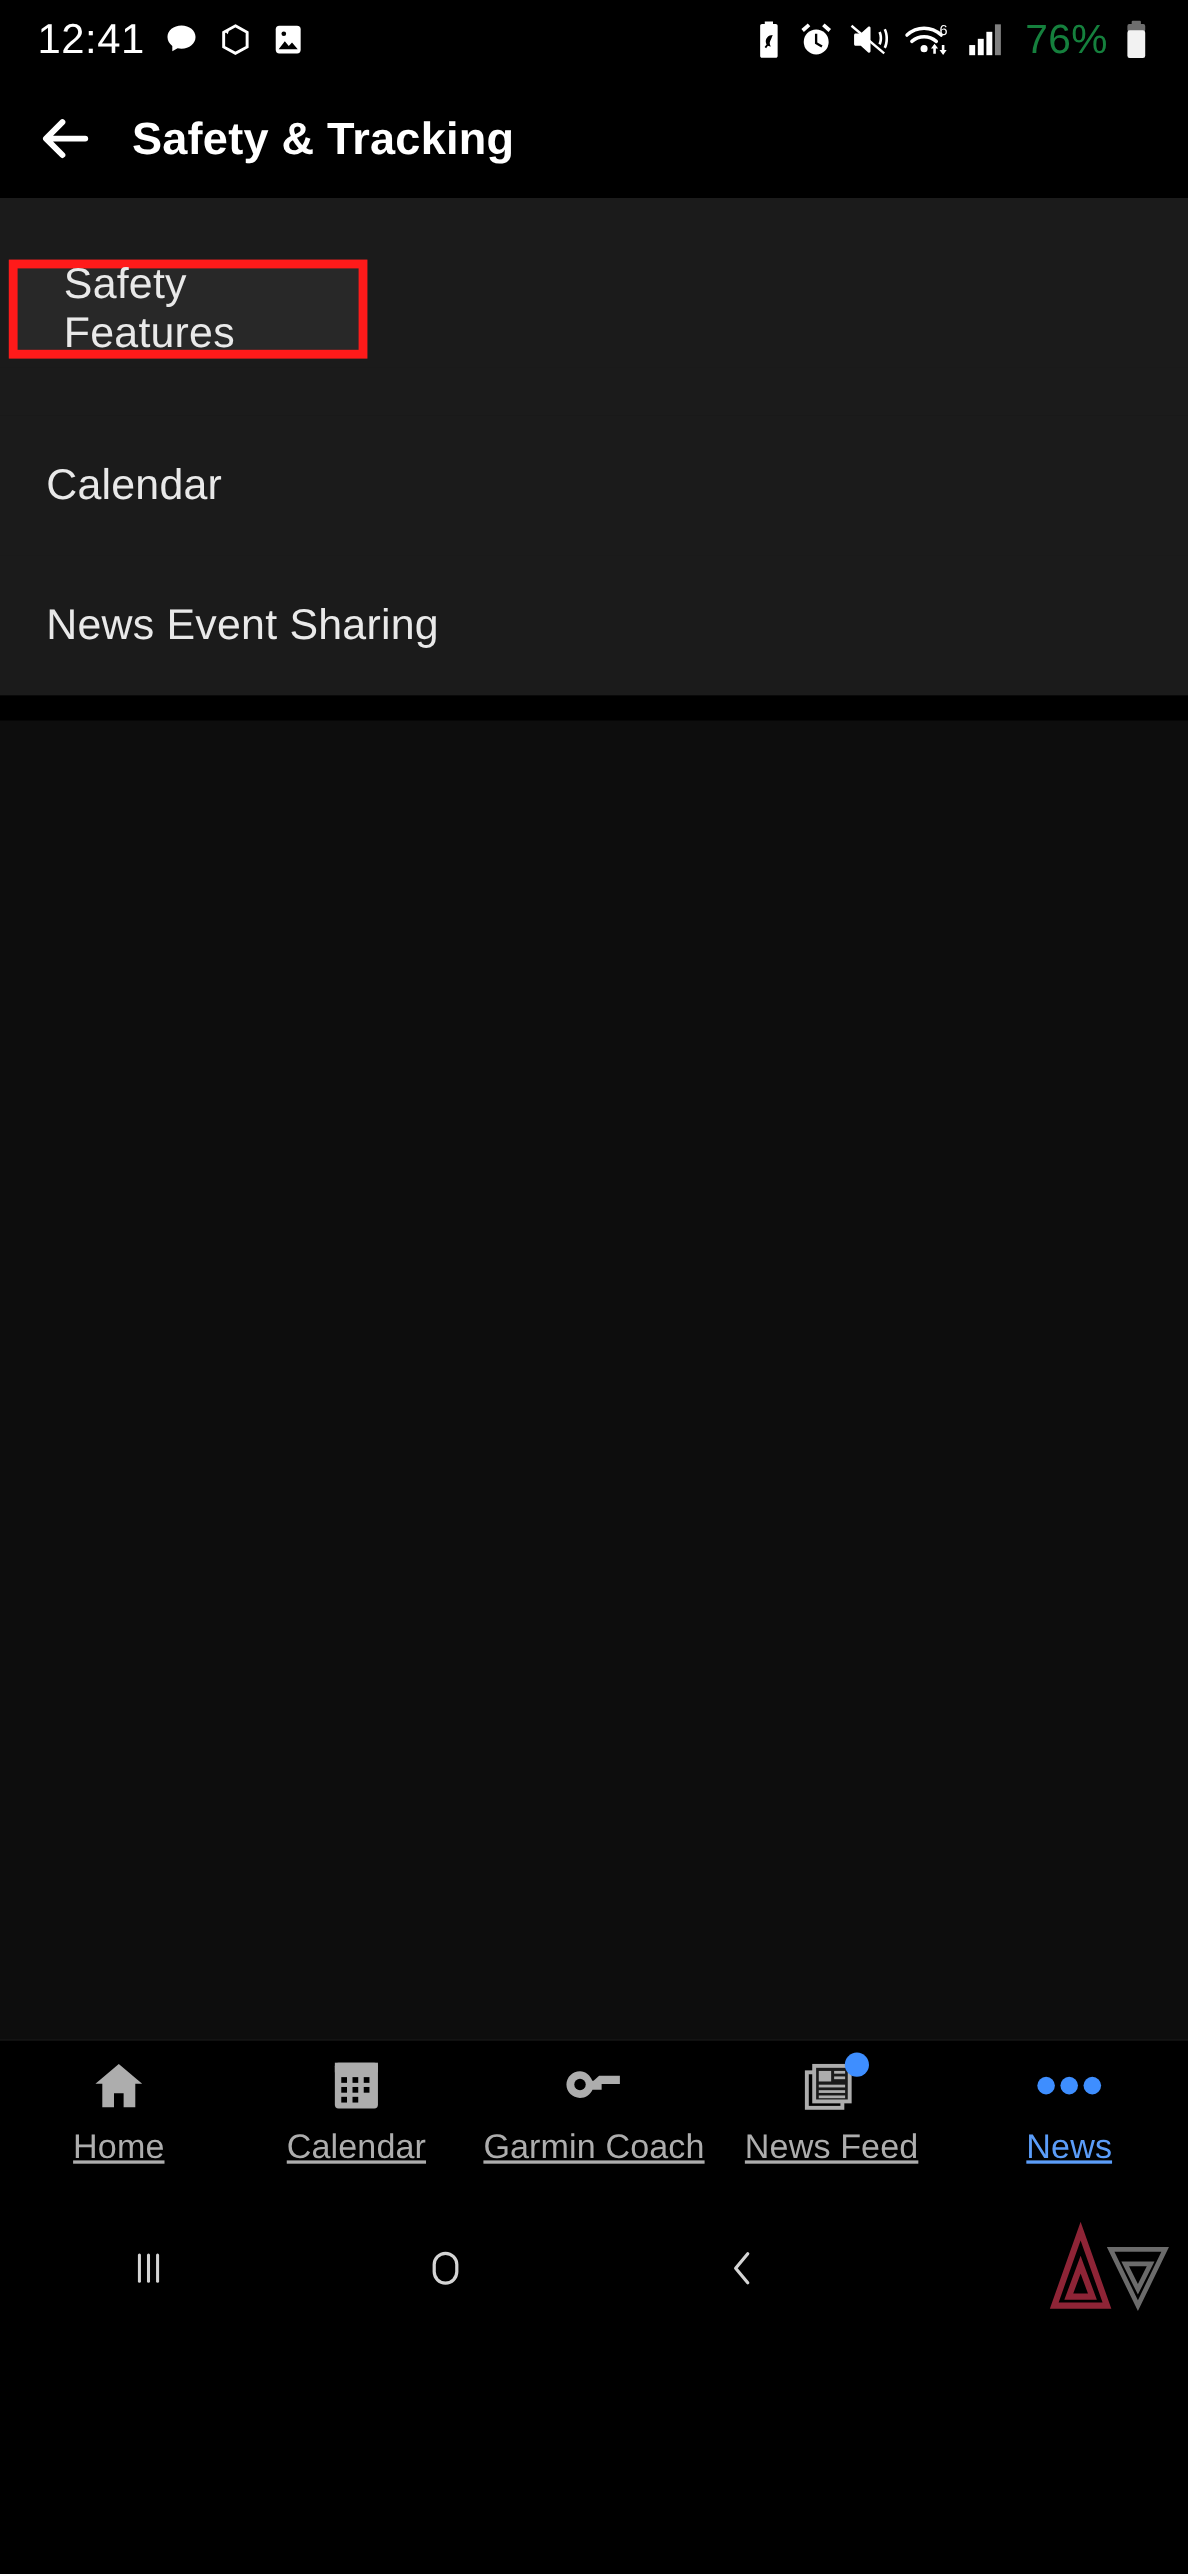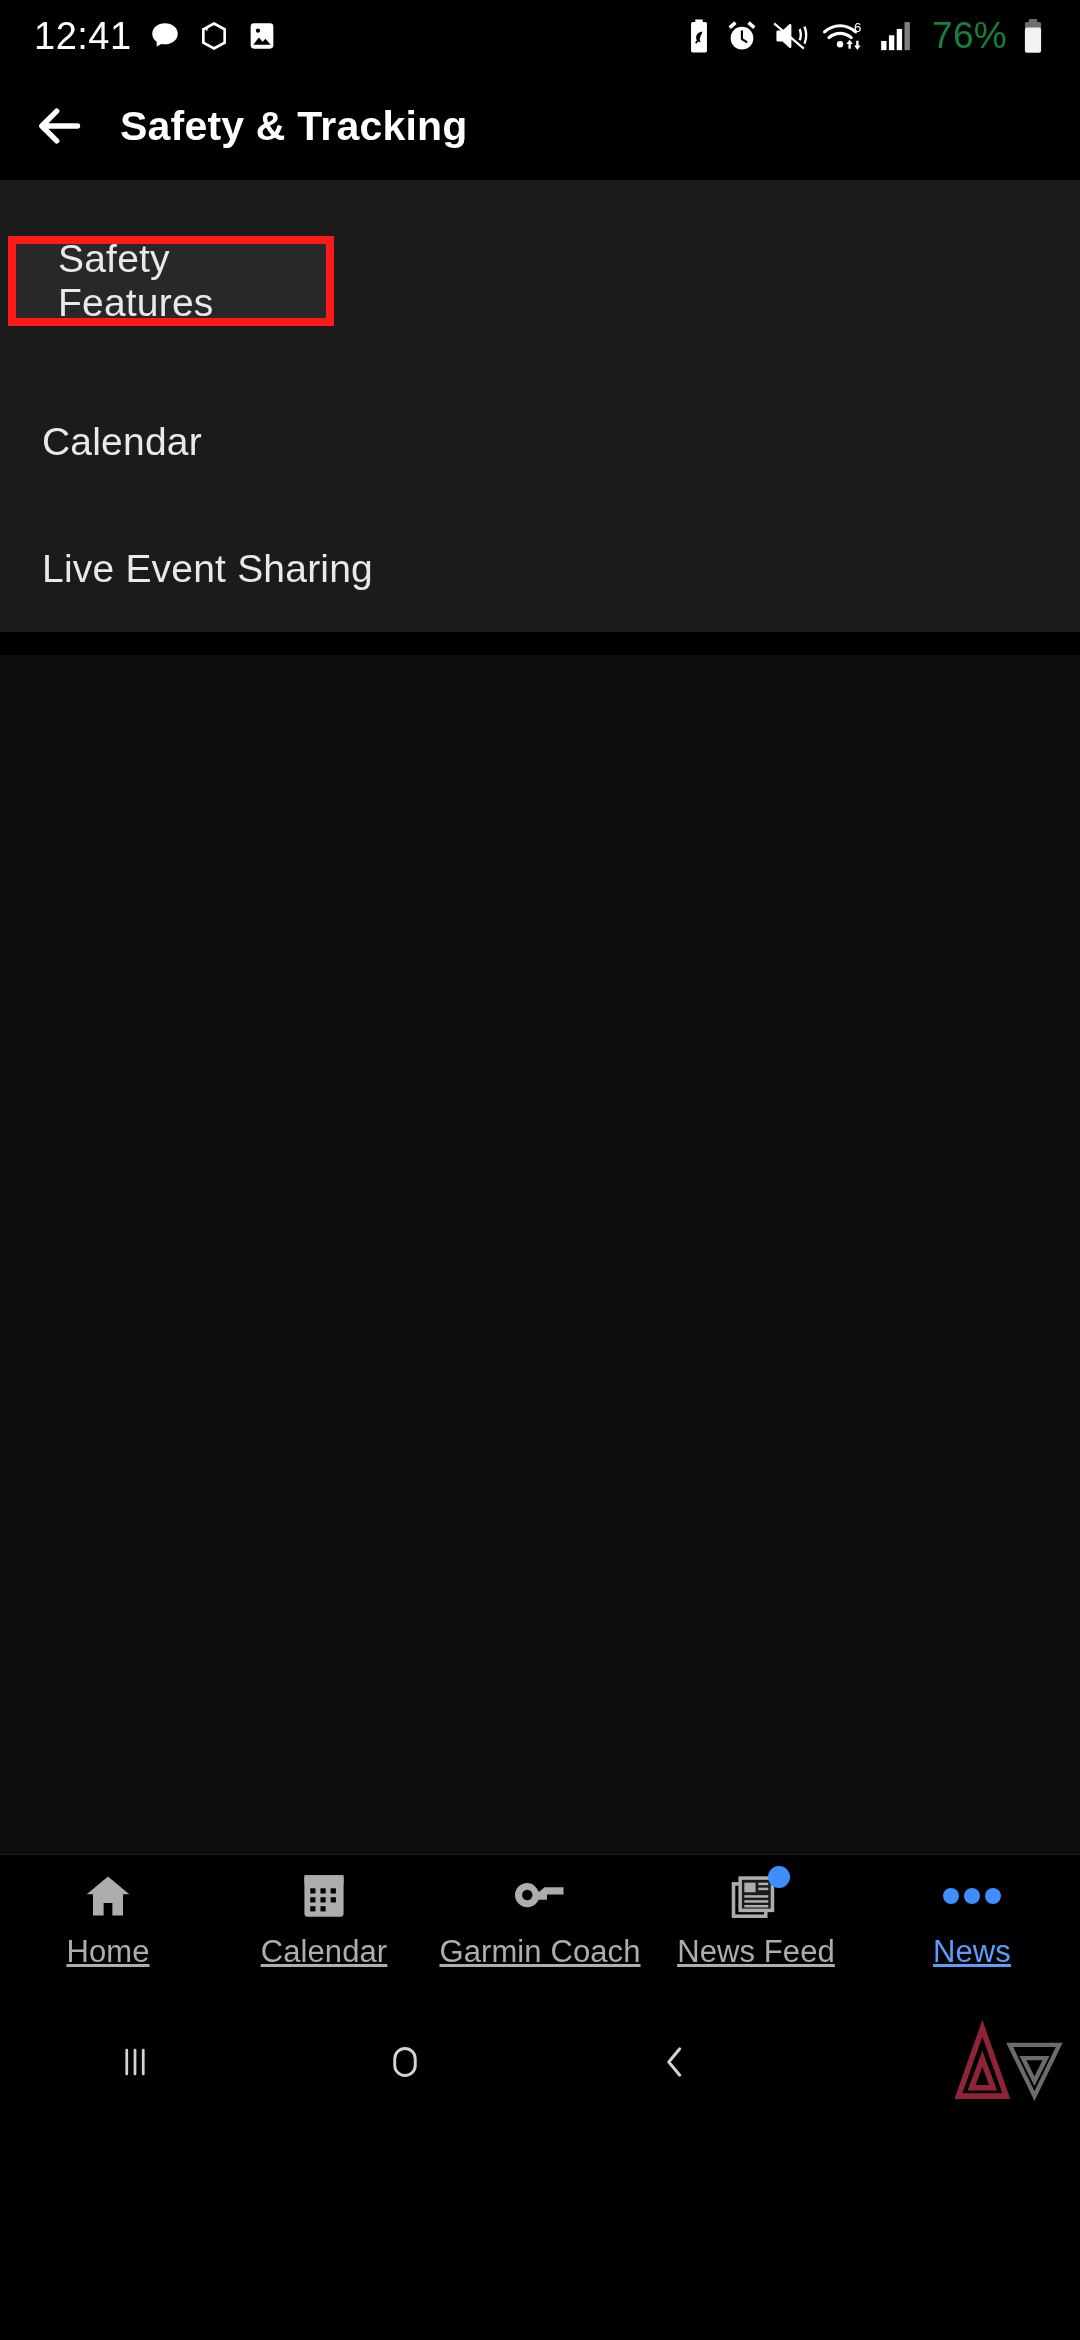--- a/index.html
+++ b/index.html
@@ -197,21 +197,21 @@
       </div>
     </div>
 
     <div class="list-spacer"></div>
 
     <div class="list-item">
       <span class="list-item-label">Calendar</span>
     </div>
 
     <div class="list-item">
-      <span class="list-item-label">Live Event Sharing</span>
+      <span class="list-item-label">News Event Sharing</span>
     </div>
 
   </div>
 
   <div class="body-fill" style="top:655px; height:1415px;"></div>
 
   <div class="bottomnav">
 
     <div class="nav-item">
       <div class="nav-icon-box">

